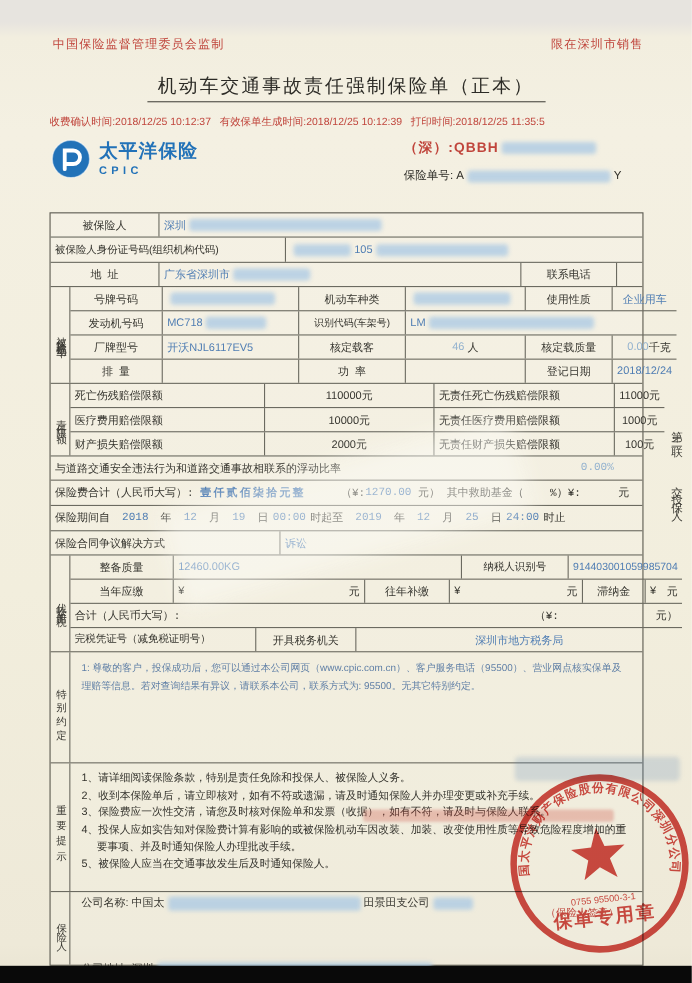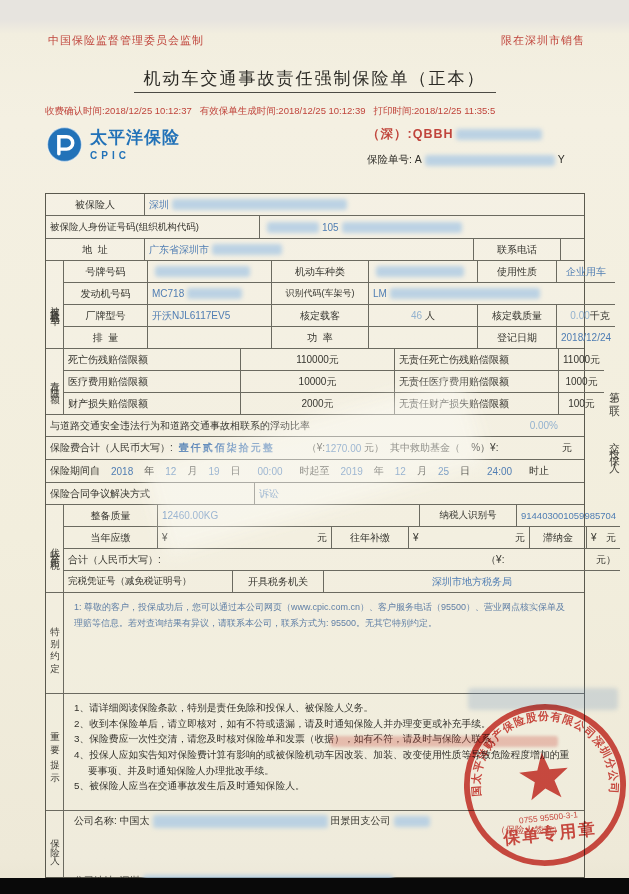--- a/index.html
+++ b/index.html
@@ -23,30 +23,30 @@
   .policy-line{font-size:10.5px;margin-top:10px;color:#2f2e29;}
   .rd{display:inline-block;height:11px;border-radius:3px;background:#aecbe4;filter:blur(2px);opacity:.8;vertical-align:middle;margin:0 3px;}
   .rd.tall{height:13px;}
   
   .ptable{margin:13px 44px 0 45px;border:1.2px solid #5a594e;font-size:10px;background:rgba(255,255,255,0.10);}
   .tr{display:flex;align-items:stretch;height:21px;border-bottom:1px solid #6b6a60;}
   .tr.h22{height:22px;}
   .td{display:flex;align-items:center;padding:0 4px;border-right:1px solid #6b6a60;overflow:hidden;white-space:nowrap;}
   .td.c{justify-content:center;}
   .td.last,.td:last-child{border-right:none;}
-  .td.noline{border-right:none;}
+  .td.noline{border-right:none;font-family:Liberation Mono, monospace;}
   .grow{flex:1;}
   .sect{display:flex;border-bottom:1px solid #6b6a60;}
   .sect:last-child{border-bottom:none;}
   .vlab{width:17px;display:flex;align-items:center;justify-content:center;border-right:1px solid #6b6a60;
     writing-mode:vertical-rl;text-orientation:upright;font-size:9.5px;color:#3a3933;}
   .srows{flex:1;display:flex;flex-direction:column;}
   .srows .tr:last-child{border-bottom:none;}
   .seg{margin:0 11px;}
-  .segs{margin:0 17px;}
+  .segs{margin:0 4px;}
   .special-box{padding:7px 10px 0 10px;font-size:9px;line-height:1.75;color:#5f7fa6;white-space:normal;height:93px;}
   .notice-box{padding:6px 8px 0 10px;font-size:9.8px;line-height:1.6;color:#33322c;height:110px;}
   .notice-box div{padding-left:14px;text-indent:-14px;}
   .insurer-box{padding:3px 8px 0 10px;font-size:10px;height:63px;display:flex;flex-direction:column;justify-content:space-around;gap:46px;}
   .irow{white-space:nowrap;}
   .signoff{display:flex;margin:8px 60px 0 60px;font-size:10.5px;justify-content:space-between;width:500px;}
   .side-strip{position:absolute;right:7px;top:383px;display:flex;flex-direction:column;gap:30px;align-items:center;}
   .vtext{writing-mode:vertical-rl;text-orientation:upright;font-size:10.5px;letter-spacing:7px;color:#3b3a34;}
   .stamp{position:absolute;left:461px;top:701px;width:168px;height:168px;transform:rotate(-6deg);opacity:.9;mix-blend-mode:multiply;}
   .sign-note{position:absolute;left:496px;top:824px;font-size:9.5px;z-index:5;}

